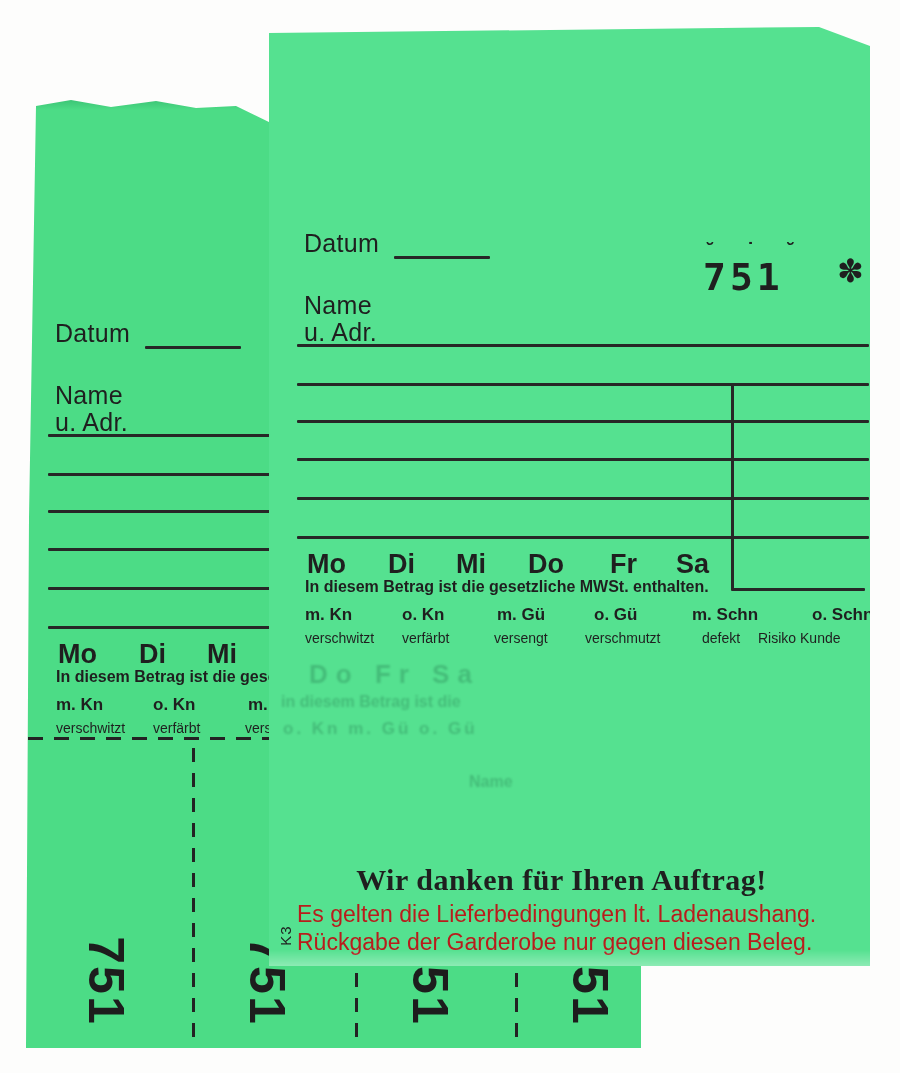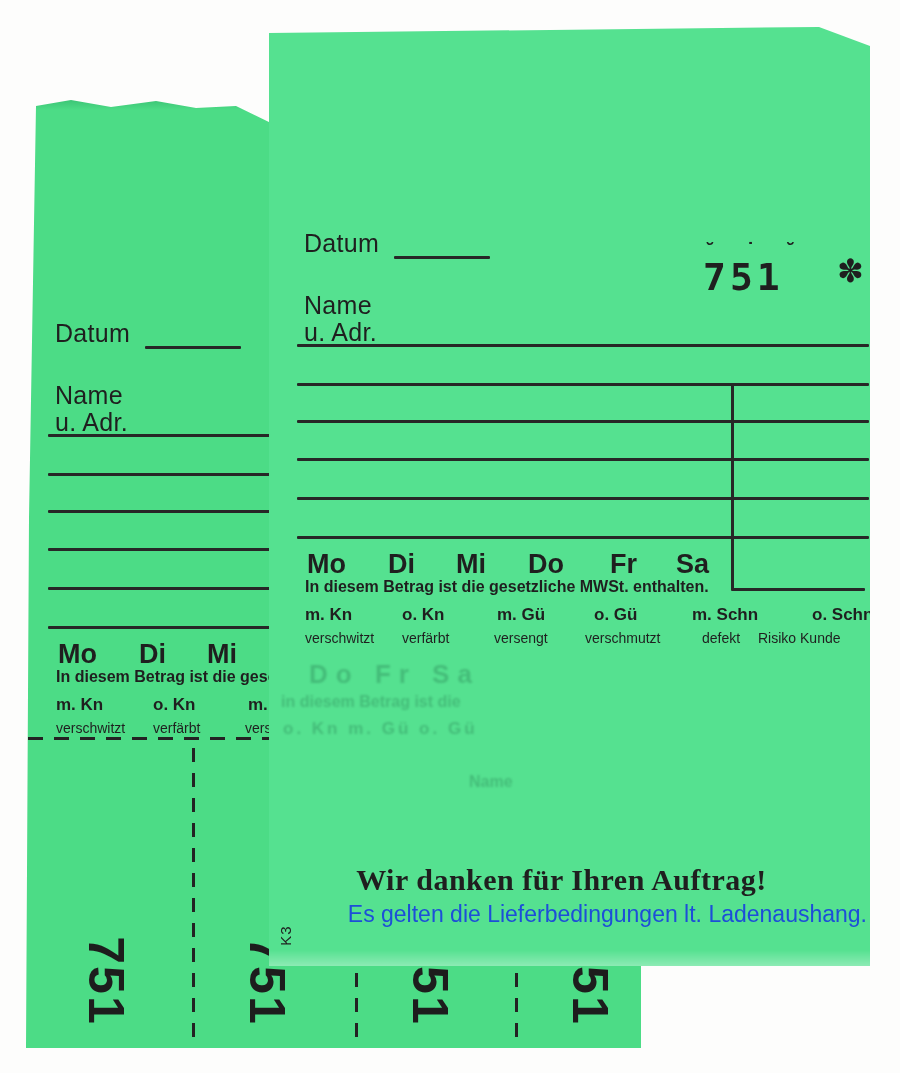--- a/index.html
+++ b/index.html
@@ -22,22 +22,22 @@
   .small-bold{position:absolute;font-weight:700;font-size:16px;white-space:nowrap;}
   .code{position:absolute;font-weight:700;font-size:17px;white-space:nowrap;}
   .cond{position:absolute;font-weight:400;font-size:14px;white-space:nowrap;}
   .ghost{position:absolute;font-weight:700;white-space:nowrap;color:#1e6b45;
          opacity:.30;filter:blur(.9px);margin-top:16px;}
   .stub-num{position:absolute;width:120px;height:44px;line-height:44px;text-align:center;
     font-weight:700;font-size:50px;letter-spacing:2px;transform:rotate(90deg);
     font-family:"Liberation Sans",sans-serif;color:#1d1d1d;}
   .serif-thanks{position:absolute;left:0;right:16px;text-align:center;
     font-family:"Liberation Serif",serif;font-weight:700;font-size:30px;letter-spacing:.5px;}
-  .terms{position:absolute;left:36px;right:3px;text-align:right;font-size:23px;
-    color:#1d4ed8;white-space:nowrap;overflow:visible;}
+  .terms{position:absolute;left:28px;right:3px;font-size:23px;
+    color:#b91c1c;white-space:nowrap;overflow:visible;}
   .knum{position:absolute;font-family:"DejaVu Sans Mono",monospace;font-weight:700;
     font-size:38px;letter-spacing:4px;white-space:nowrap;}
   .marks{position:absolute;font-size:20px;font-weight:700;letter-spacing:14px;white-space:nowrap;}
   .florette{position:absolute;font-size:32px;line-height:32px;}
   .k3{position:absolute;font-size:15px;font-weight:400;transform:rotate(-90deg);
       transform-origin:center;letter-spacing:1px;}
   .glare{position:absolute;left:0;right:0;bottom:0;height:16px;
     background:linear-gradient(0deg,rgba(255,255,255,.33),rgba(255,255,255,0));}
   .tear-shade{position:absolute;left:0;right:0;top:0;height:30px;
     background:linear-gradient(180deg,rgba(0,110,55,.25),rgba(0,110,55,0) 40%);}
@@ -145,18 +145,19 @@
     <span class="cond" style="left:433px;top:603px;">defekt</span>
     <span class="cond" style="left:489px;top:603px;">Risiko Kunde</span>
 
     <span class="ghost" style="left:40px;top:616px;font-size:26px;letter-spacing:8px;">Do    Fr    Sa</span>
     <span class="ghost" style="left:12px;top:650px;font-size:16px;">in diesem Betrag ist die</span>
     <span class="ghost" style="left:14px;top:676px;font-size:17px;letter-spacing:3px;">o. Kn      m. Gü      o. Gü</span>
     <span class="ghost" style="left:200px;top:730px;font-size:16px;">Name</span>
 
     <div class="serif-thanks" style="top:836px;">Wir danken für Ihren Auftrag!</div>
     <div class="terms" style="top:874px;">Es gelten die Lieferbedingungen lt. Ladenaushang.</div>
+    <div class="terms" style="top:902px;">Rückgabe der Garderobe nur gegen diesen Beleg.</div>
     <span class="k3" style="left:6px;top:900px;">K3</span>
 
     <div class="glare"></div>
   </div>
 
 </div>
 
 </body></html>

